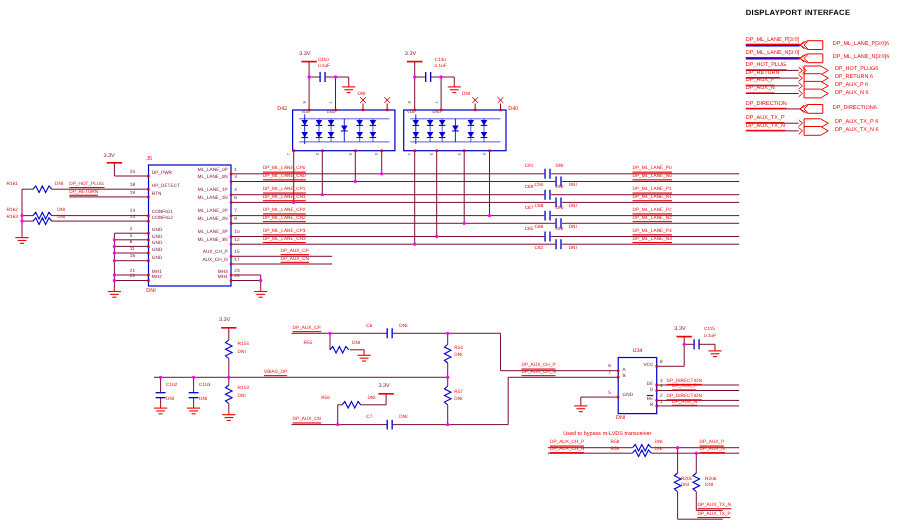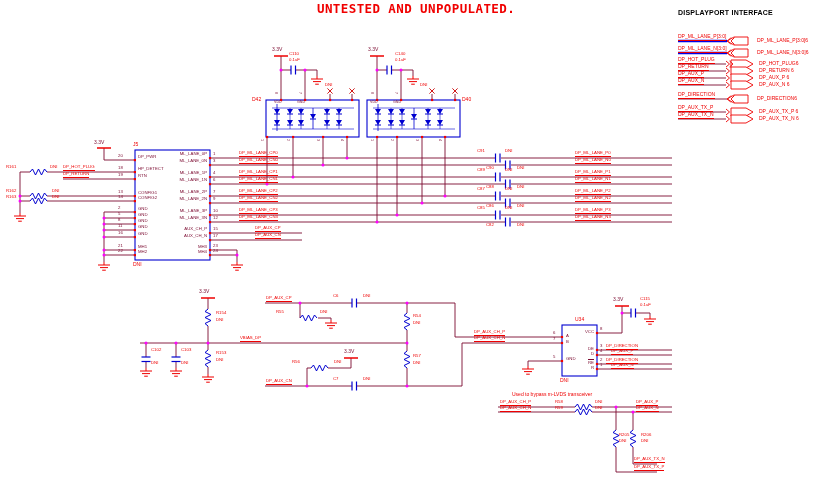--- a/index.html
+++ b/index.html
@@ -392,21 +392,20 @@
     <circle cx="300" cy="303" r="1.5"></circle>
         <circle cx="407" cy="303" r="1.5"></circle>
     <circle cx="307" cy="386" r="1.5"></circle>
         <circle cx="407" cy="386" r="1.5"></circle>
     <circle cx="622" cy="313" r="1.5"></circle>
     <circle cx="616" cy="407" r="1.5"></circle>
         <circle cx="633" cy="412" r="1.5"></circle>
   </g>
 </svg>
 
-<span class="lbl title" style="left:317px;top:3px">UNTESTED AND UNPOPULATED.</span>
 
 <span class="lbl ltitle" style="left:678px;top:9px">DISPLAYPORT INTERFACE</span>
 <span class="lbl s5 net" style="left:678px;top:34px">DP_ML_LANE_P[3:0]</span>
 <span class="lbl s5 net" style="left:678px;top:46px">DP_ML_LANE_N[3:0]</span>
 <span class="lbl s5 net" style="left:678px;top:57px">DP_HOT_PLUG</span>
 <span class="lbl s5 net" style="left:678px;top:64px">DP_RETURN</span>
 <span class="lbl s5 net" style="left:678px;top:71px">DP_AUX_P</span>
 <span class="lbl s5 net" style="left:678px;top:78px">DP_AUX_N</span>
 <span class="lbl s5 net" style="left:678px;top:92px">DP_DIRECTION</span>
 <span class="lbl s5 net" style="left:678px;top:105px">DP_AUX_TX_P</span>

